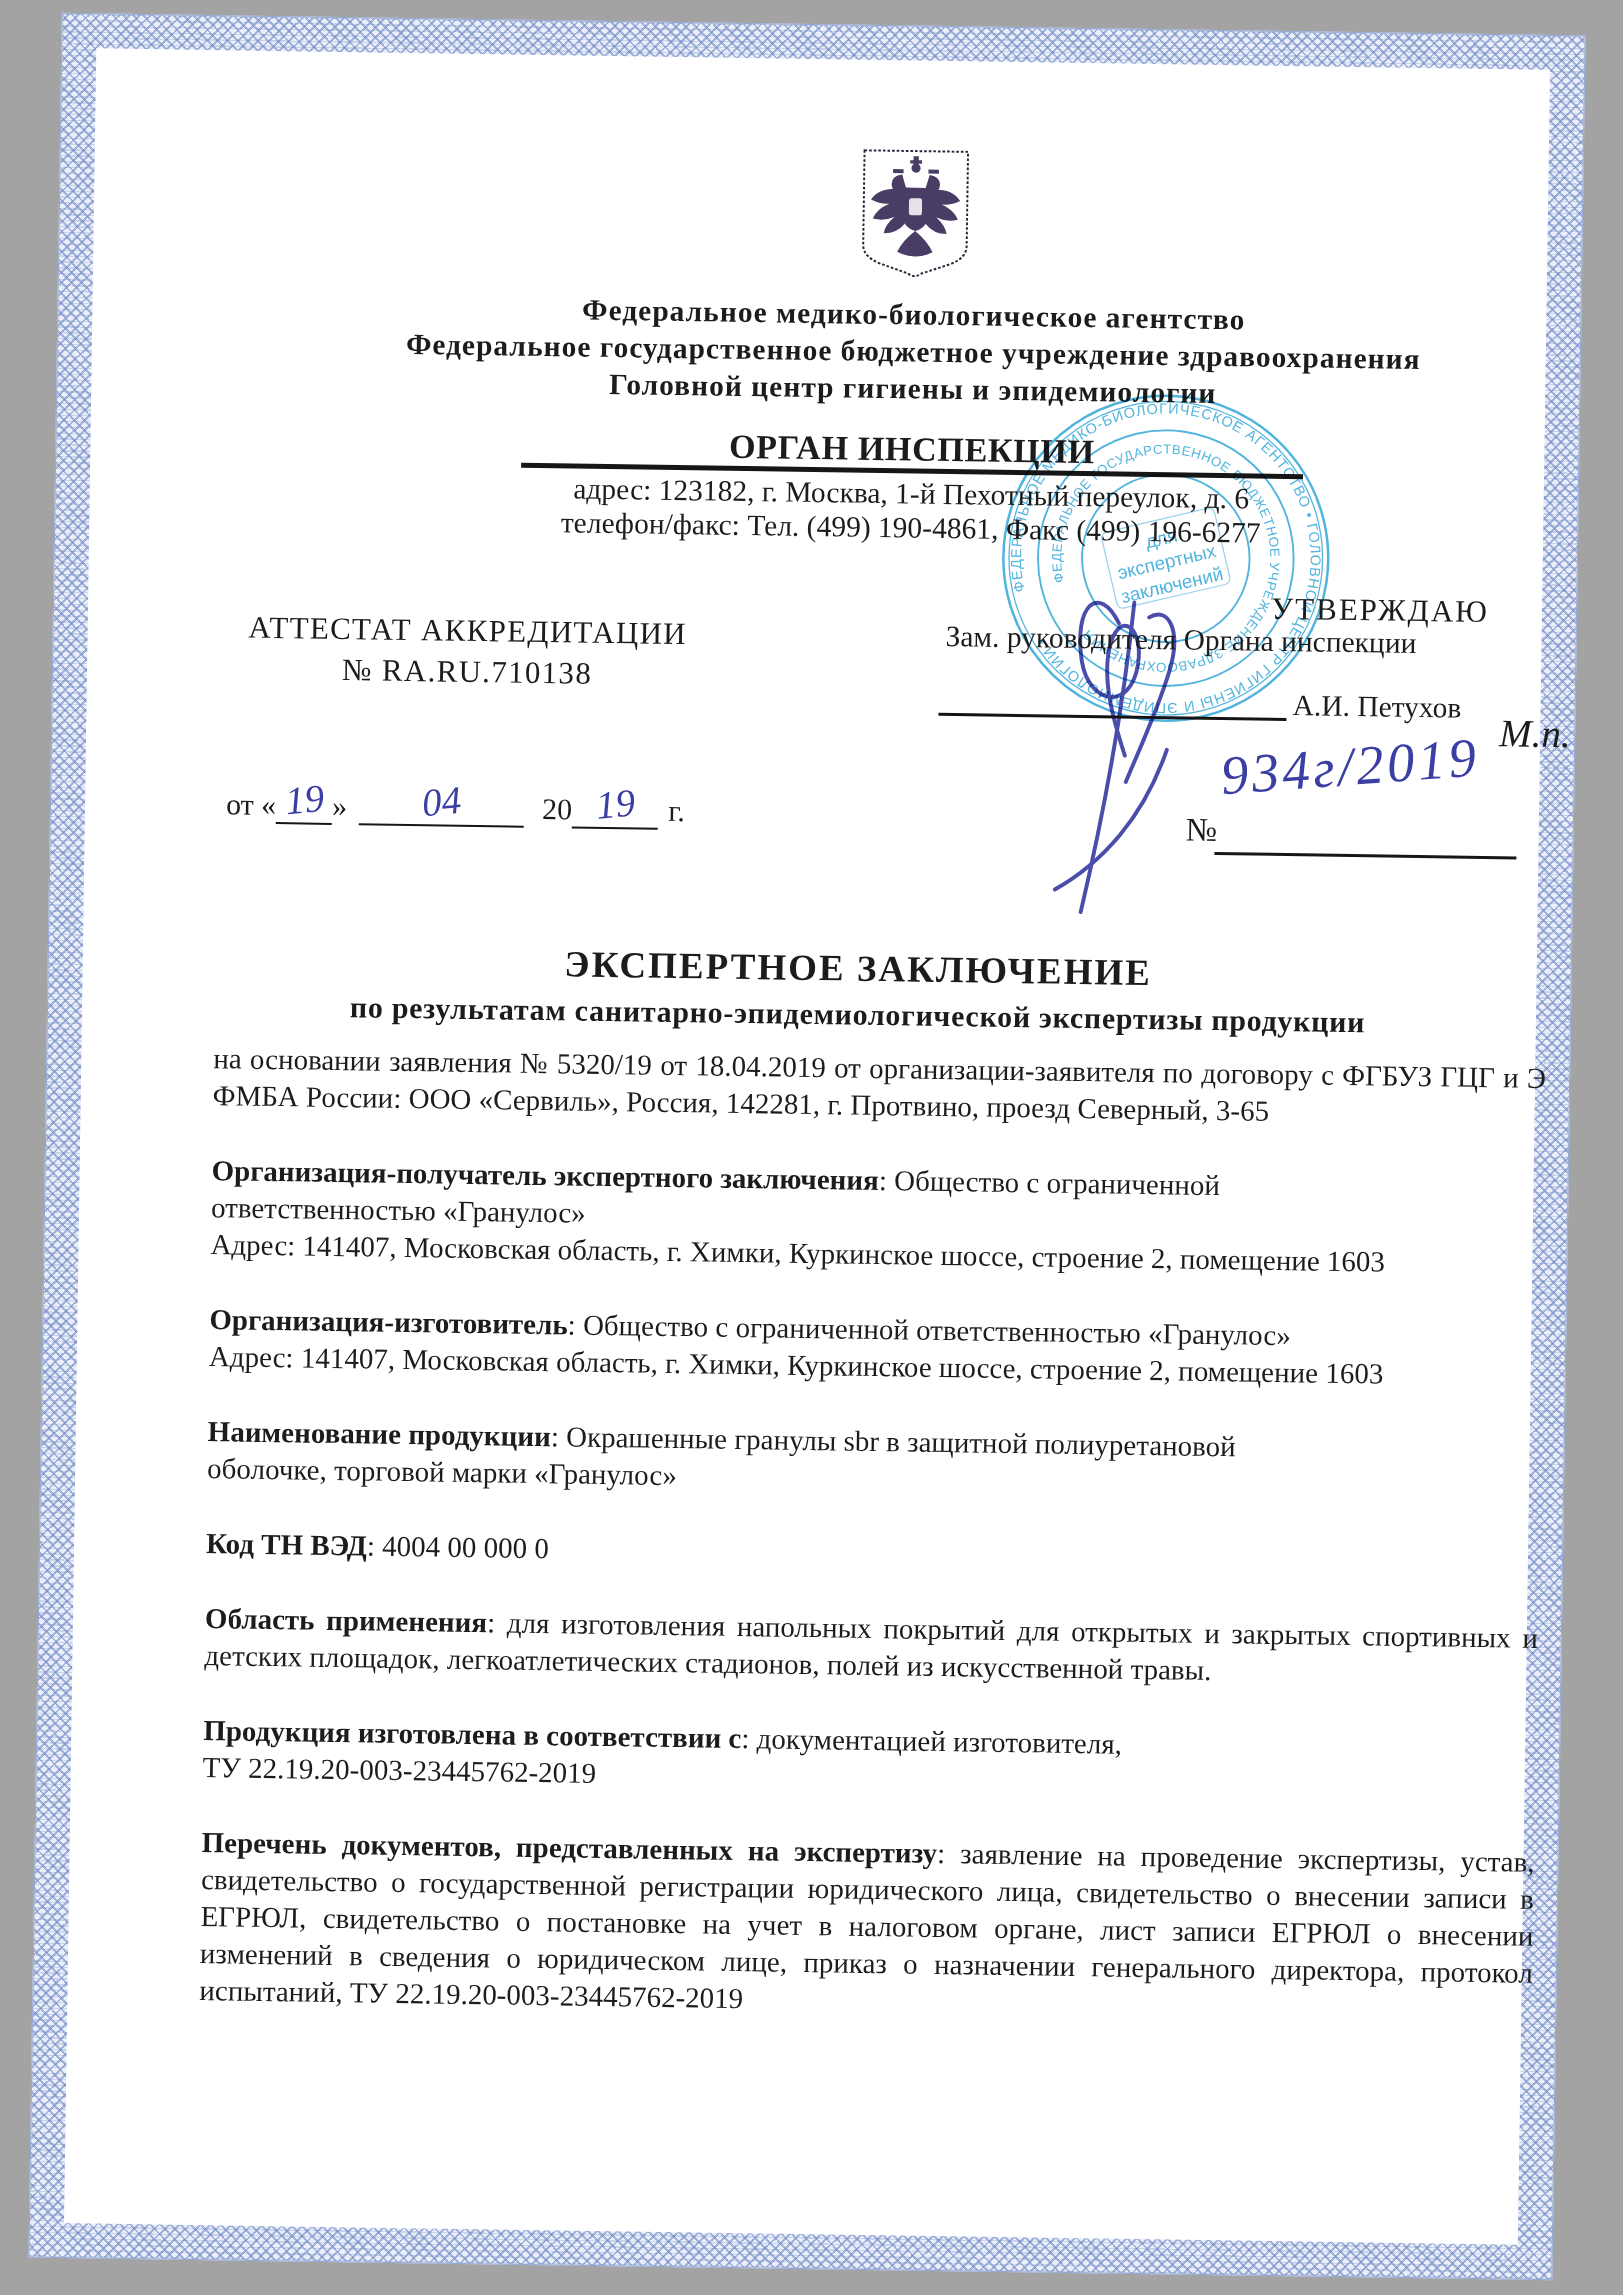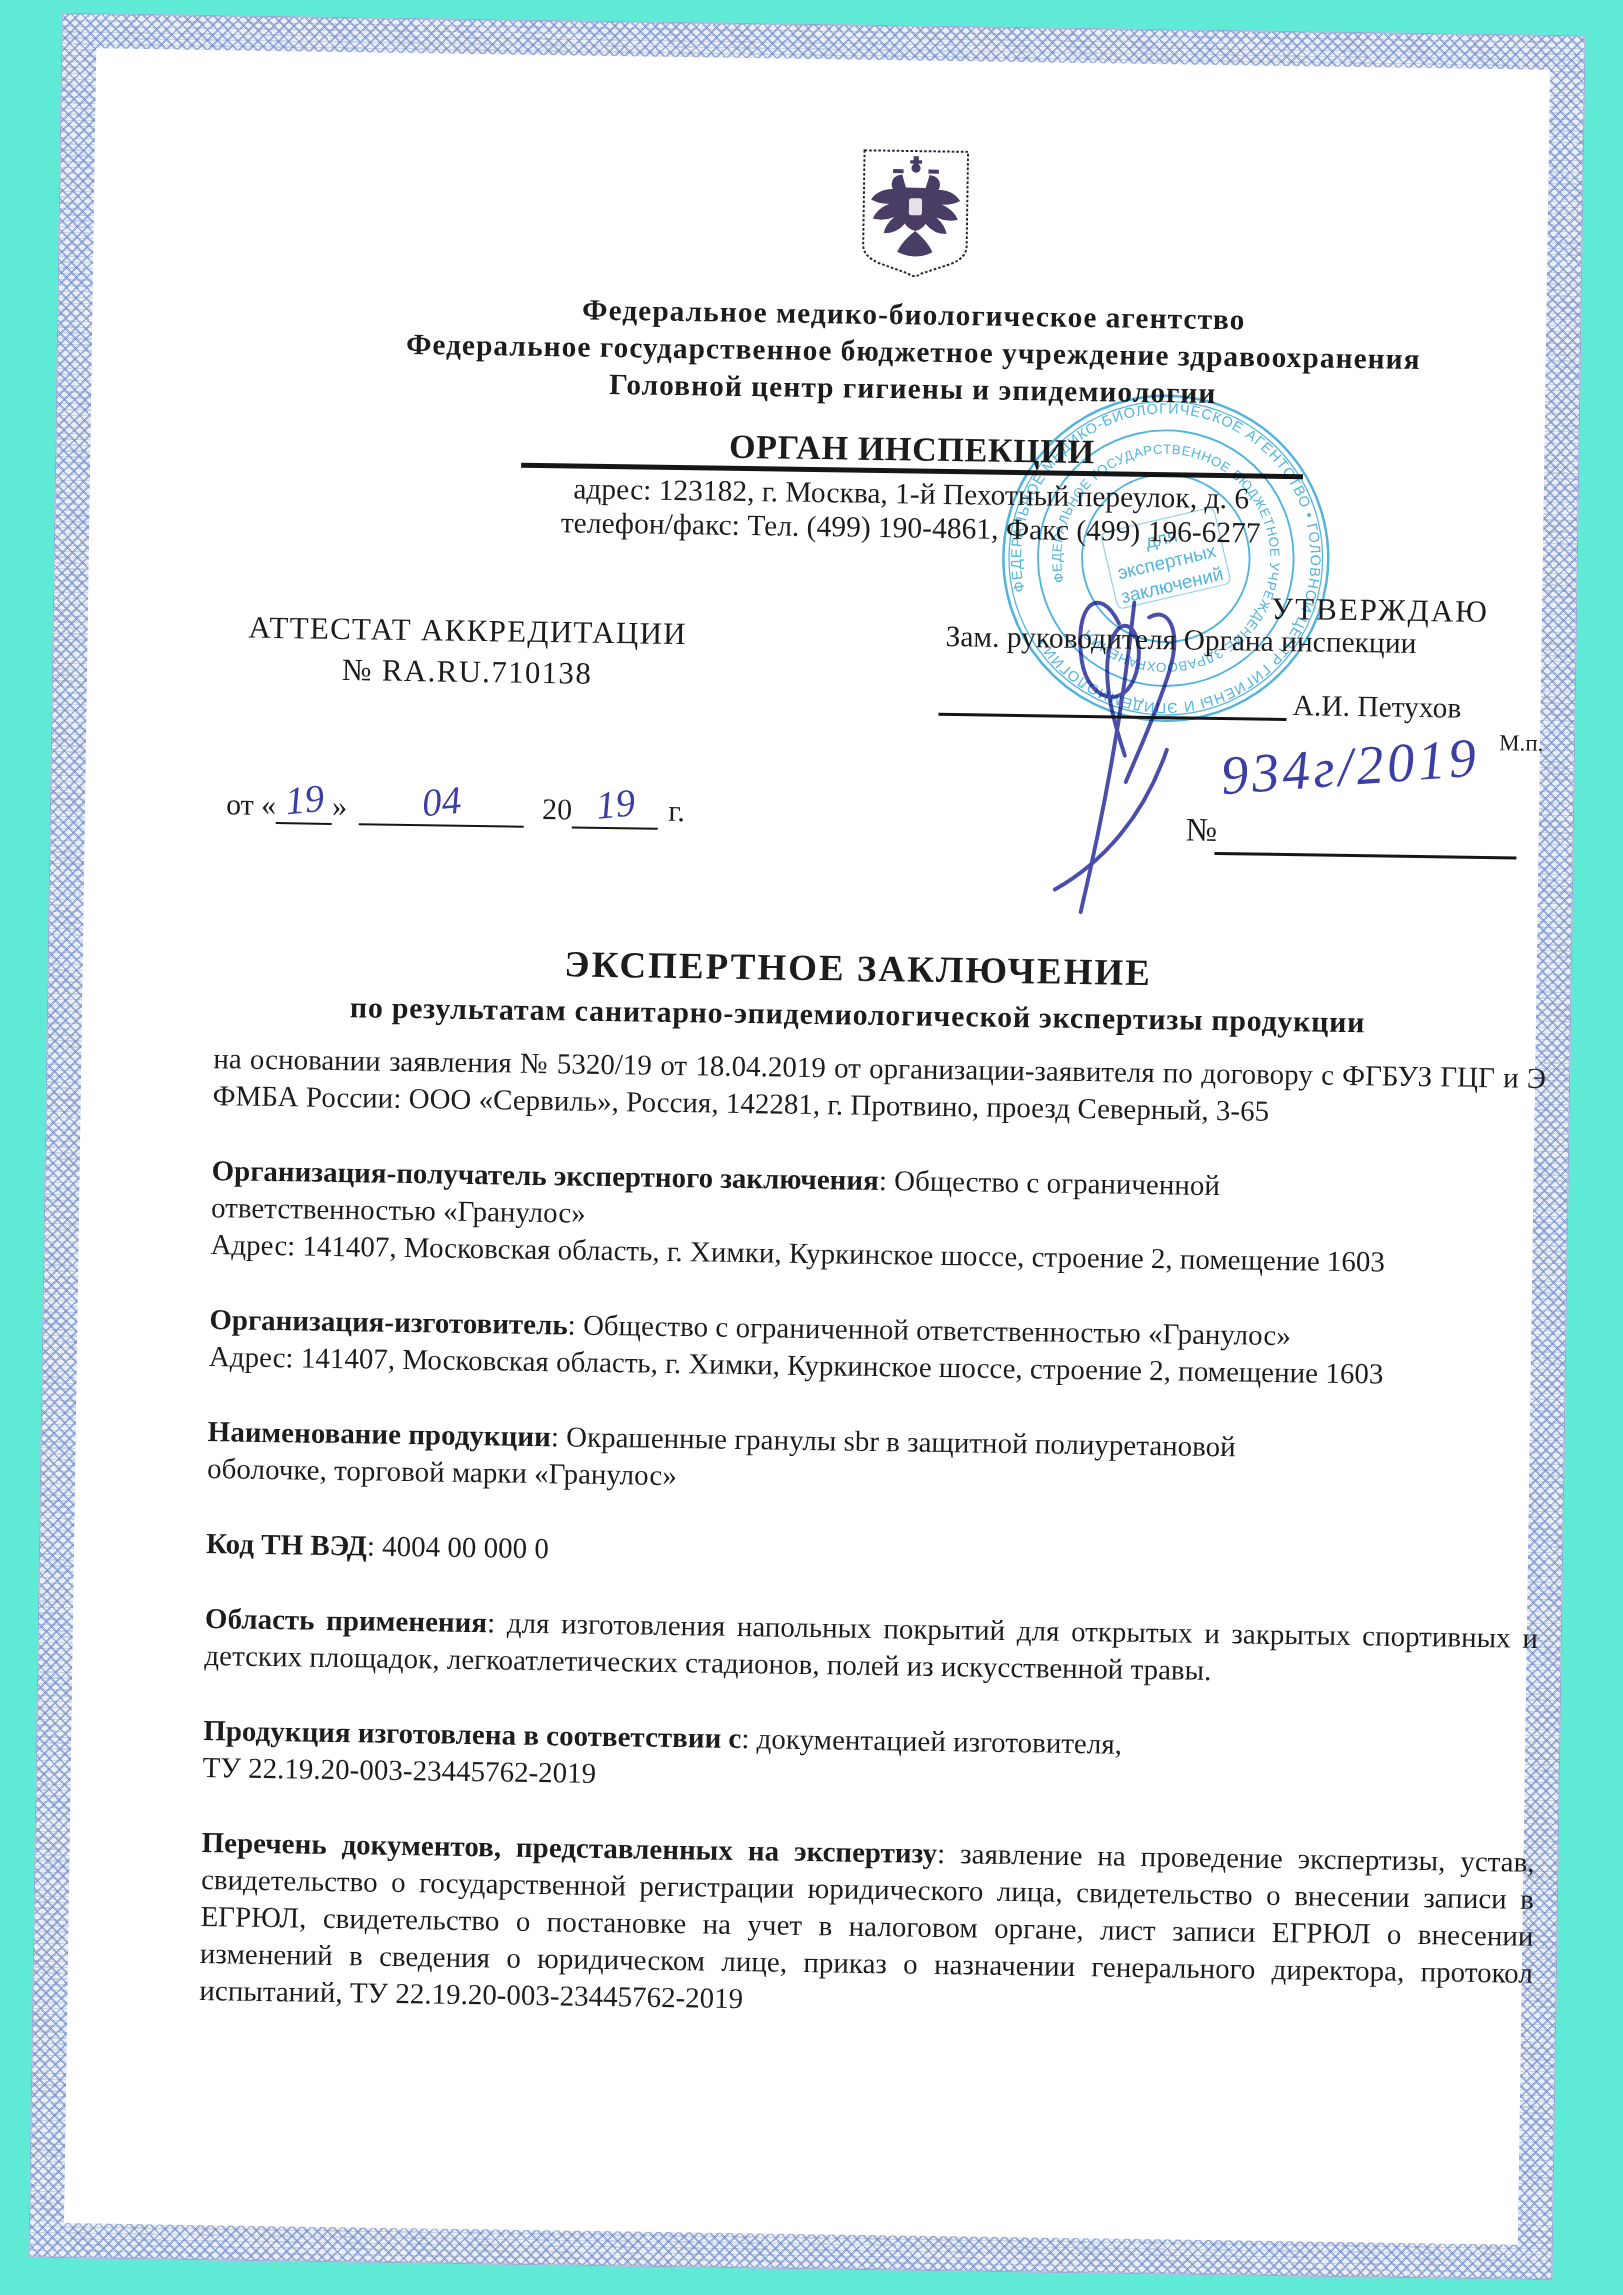--- a/index.html
+++ b/index.html
@@ -1,19 +1,19 @@
 <!DOCTYPE html>
 <html style="font-size:10.5px"><head>
 <meta charset="utf-8">
 <style>
   html,body{margin:0;padding:0;}
   body{background:#ffffff;}
   .page{
     position:relative; width:1623px; height:2295px; overflow:hidden;
-    background:#5eead4; color:#1c1c1c;
+    background:#a3a3a3; color:#1c1c1c;
     font-family:"Liberation Serif","DejaVu Serif",serif;
   }
   .tilt{
     position:absolute; left:0; top:0; width:1623px; height:2295px;
     transform:rotate(0.85deg); transform-origin:812px 812px;
   }
   
   .lace-frame{ position:absolute; left:50px; top:23.6px; width:1524px; height:2245px; }
   .lace-frame .lace{
     position:absolute; inset:0;
@@ -34,21 +34,21 @@
   .org-rule{ left:516px; top:467px; width:782px; height:4.6px; background:#161616; }
   .addr-line{ left:255px; top:476px; width:1303px; text-align:center; font-size:29.5px; }
   .phone-line{ left:255px; top:510px; width:1303px; text-align:center; font-size:29.5px; }
 
   .accred{ left:223px; top:615px; width:484px; text-align:center; font-size:31px; line-height:41px; letter-spacing:1.3px; }
 
   .approve-label{ left:943px; top:584px; width:543px; text-align:right; font-size:31px; letter-spacing:2px; }
   .approve-pos{ left:943px; top:618px; width:543px; font-size:29.5px; }
   .sig-line{ left:937px; top:711px; width:348px; height:0; border-bottom:3.3px solid #141414; }
   .approve-name{ left:1291px; top:682px; font-size:29.5px; }
-  .mp{ left:1498px; top:720px; font-size:23px; }
+  .mp{ left:1498px; top:700px; font-size:39px;font-style:italic; }
 
   .stamp-wrap{ left:992px; top:383px; width:340px; height:340px; opacity:.82; transform:rotate(-14deg); mix-blend-mode:multiply; }
   .sig-wrap{ left:1018px; top:573px; width:229px; height:347px; mix-blend-mode:multiply; }
 
   .hw{
     font-family:"Liberation Serif","DejaVu Serif",serif; font-style:italic;
     color:#3b3fa3; display:inline-block;
   }
   .date-row{ left:226px; top:796px; font-size:30px; white-space:nowrap; }
   .date-row .blank{

